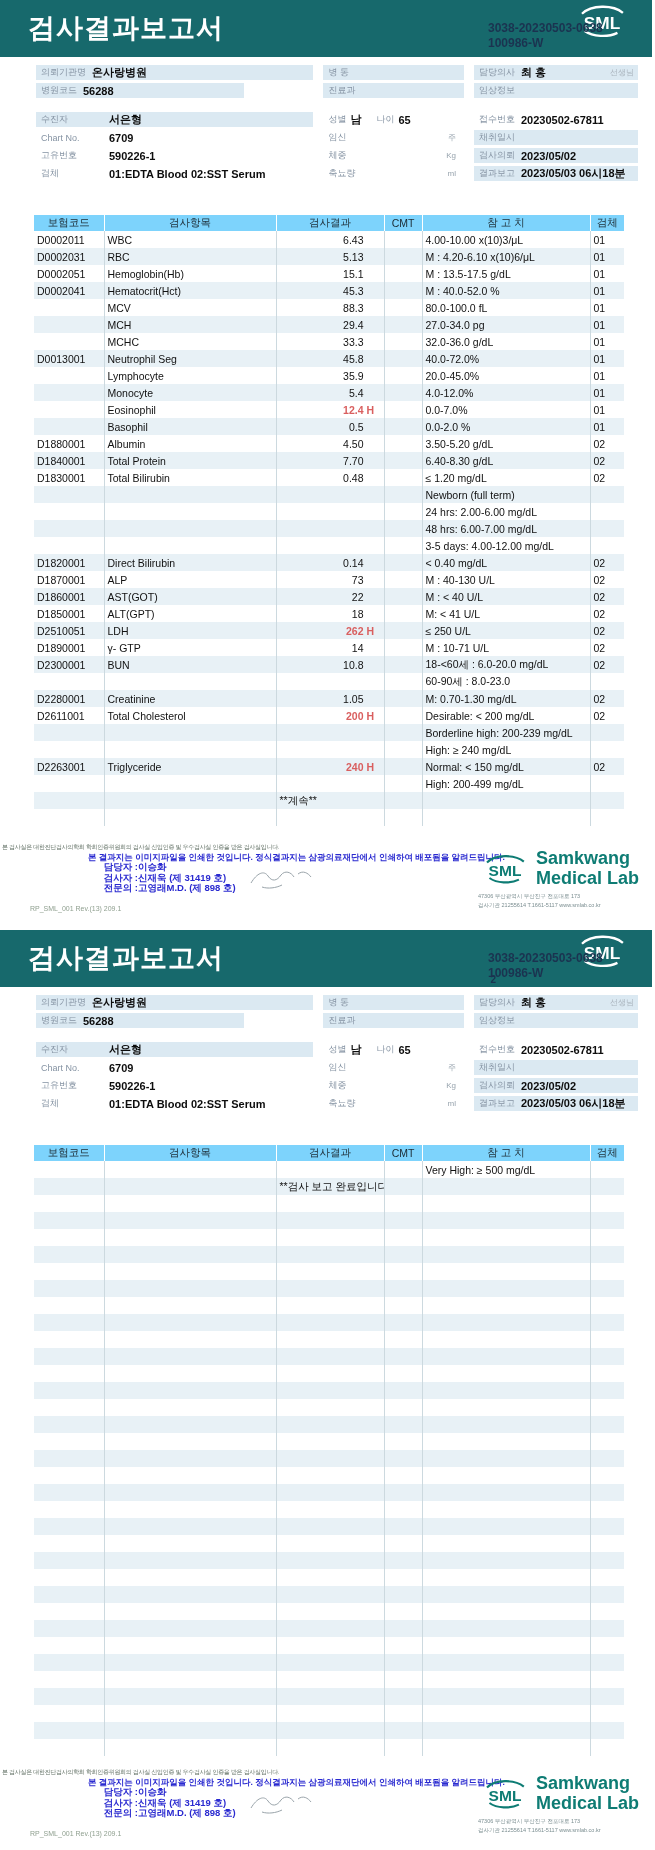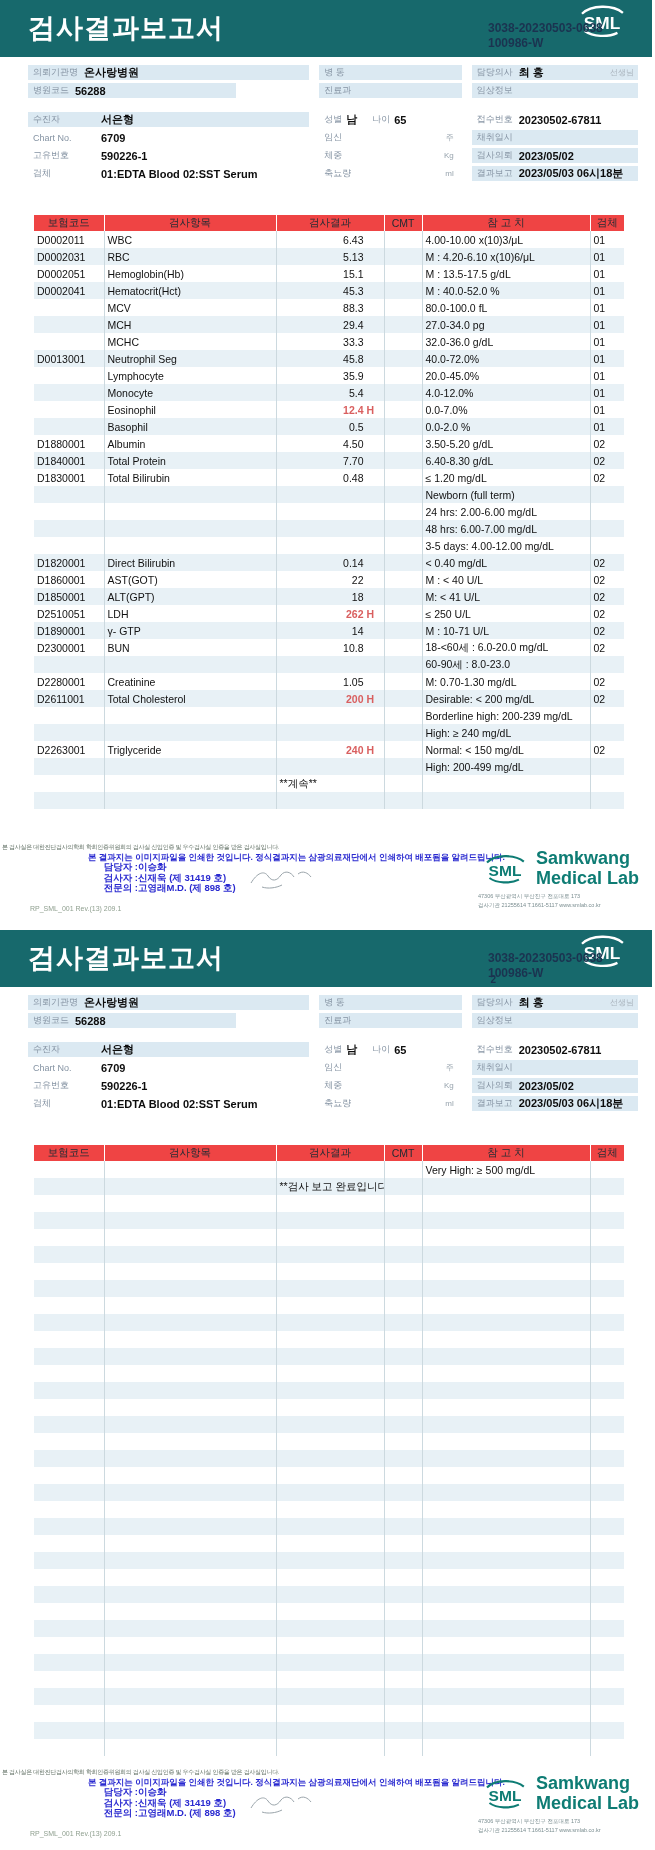--- a/index.html
+++ b/index.html
@@ -8,37 +8,37 @@
   .page2 .titlebar{margin-top:5px;}
 
   
   .titlebar{position:relative;height:57px;background:#17696c;}
   .titlebar .title{position:absolute;left:28px;top:10px;font-size:27px;font-weight:bold;color:#fff;letter-spacing:1px;}
   .sml-top{position:absolute;right:18px;top:1px;width:64px;height:40px;color:#fff;}
   .report-no{position:absolute;right:14px;top:21px;width:150px;text-align:left;font-size:12px;font-weight:bold;color:#1b3350;line-height:1.25;}
   .page-no{position:absolute;right:156px;top:44px;font-size:10px;font-weight:bold;color:#1b3350;}
 
   
-  .info{display:flex;margin:8px 14px 0 28px;height:140px;font-size:9px;}
+  .info{display:flex;margin:8px 14px 0 36px;height:140px;font-size:9px;}
   .col-l{width:296px;}
   .col-m{width:150px;margin-left:10px;}
   .col-r{width:175px;margin-left:10px;}
   .frow{display:flex;align-items:center;height:15px;margin-bottom:3px;}
   .chip{background:#dbe9f2;}
   .gap{height:11px;}
   .flabel{color:#8593a3;font-size:9px;padding:0 6px 0 5px;white-space:nowrap;}
   .fval{font-weight:bold;font-size:11px;color:#0d0d0d;white-space:nowrap;}
   .funit{margin-left:auto;color:#98a4ae;font-size:8px;padding-right:8px;}
   .fsuffix{margin-left:auto;color:#aab4bd;font-size:8px;padding-right:4px;}
   .sexrow .flabel{padding-right:4px;}
   .sexrow .fval{margin-right:10px;}
 
   
   table.results{border-collapse:collapse;margin:10px 0 0 34px;width:590px;table-layout:fixed;font-size:10.5px;}
-  table.results th{background:#ef4444;color:#1c2b33;font-weight:normal;font-size:10.5px;height:16px;border-left:1px solid #fff;padding:0;}
+  table.results th{background:#7dd3fc;color:#1c2b33;font-weight:normal;font-size:10.5px;height:16px;border-left:1px solid #fff;padding:0;}
   table.results th:first-child{border-left:none;}
   table.results td{height:17px;padding:0 3px;border-left:1px solid #ccd9df;overflow:hidden;white-space:nowrap;}
   table.results td:first-child{border-left:none;}
   table.results tbody tr:nth-child(even){background:#e8f1f6;}
   .w-code{width:70px;} .w-name{width:172px;} .w-result{width:108px;} .w-cmt{width:38px;} .w-ref{width:168px;} .w-spec{width:34px;}
   td.c-code{padding-left:7px;}
   td.c-name{padding-left:14px;}
   td.c-result{text-align:right;}
   td.c-result .rv{display:inline-block;}
   td.c-result .rf{display:inline-block;width:14px;text-align:left;padding-left:3px;font-weight:bold;}
@@ -339,20 +339,28 @@
         </tr>
         <tr>
           <td class="c-code">D1820001</td>
           <td class="c-name">Direct Bilirubin</td>
           <td class="c-result"><span class="rv">0.14</span><span class="rf hi"></span></td>
           <td class="c-cmt"></td>
           <td class="c-ref">&lt; 0.40 mg/dL</td>
           <td class="c-spec">02</td>
         </tr>
         <tr>
+          <td class="c-code">D1870001</td>
+          <td class="c-name">ALP</td>
+          <td class="c-result"><span class="rv">73</span><span class="rf hi"></span></td>
+          <td class="c-cmt"></td>
+          <td class="c-ref">M : 40-130 U/L</td>
+          <td class="c-spec">02</td>
+        </tr>
+        <tr>
           <td class="c-code">D1860001</td>
           <td class="c-name">AST(GOT)</td>
           <td class="c-result"><span class="rv">22</span><span class="rf hi"></span></td>
           <td class="c-cmt"></td>
           <td class="c-ref">M : &lt; 40 U/L</td>
           <td class="c-spec">02</td>
         </tr>
         <tr>
           <td class="c-code">D1850001</td>
           <td class="c-name">ALT(GPT)</td>

